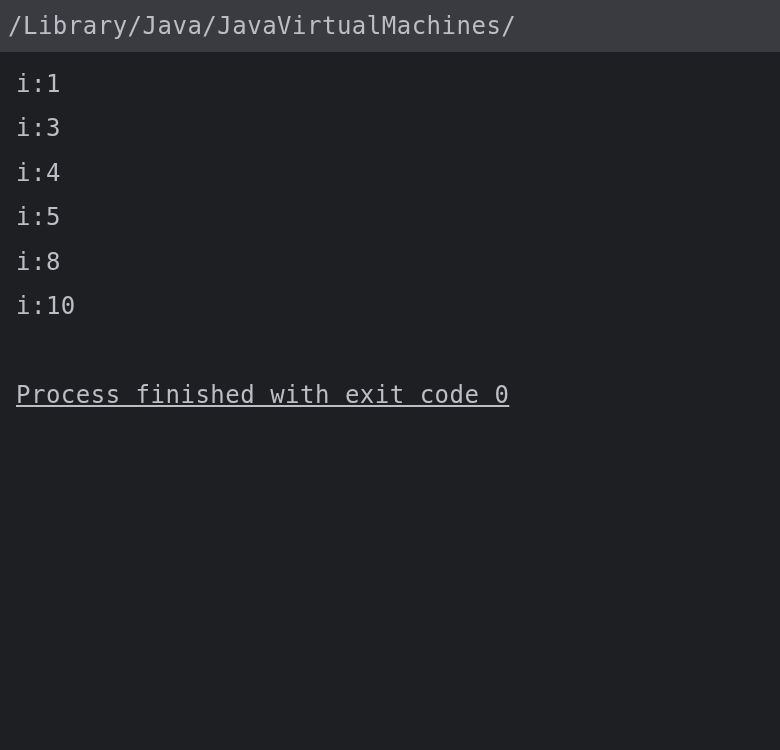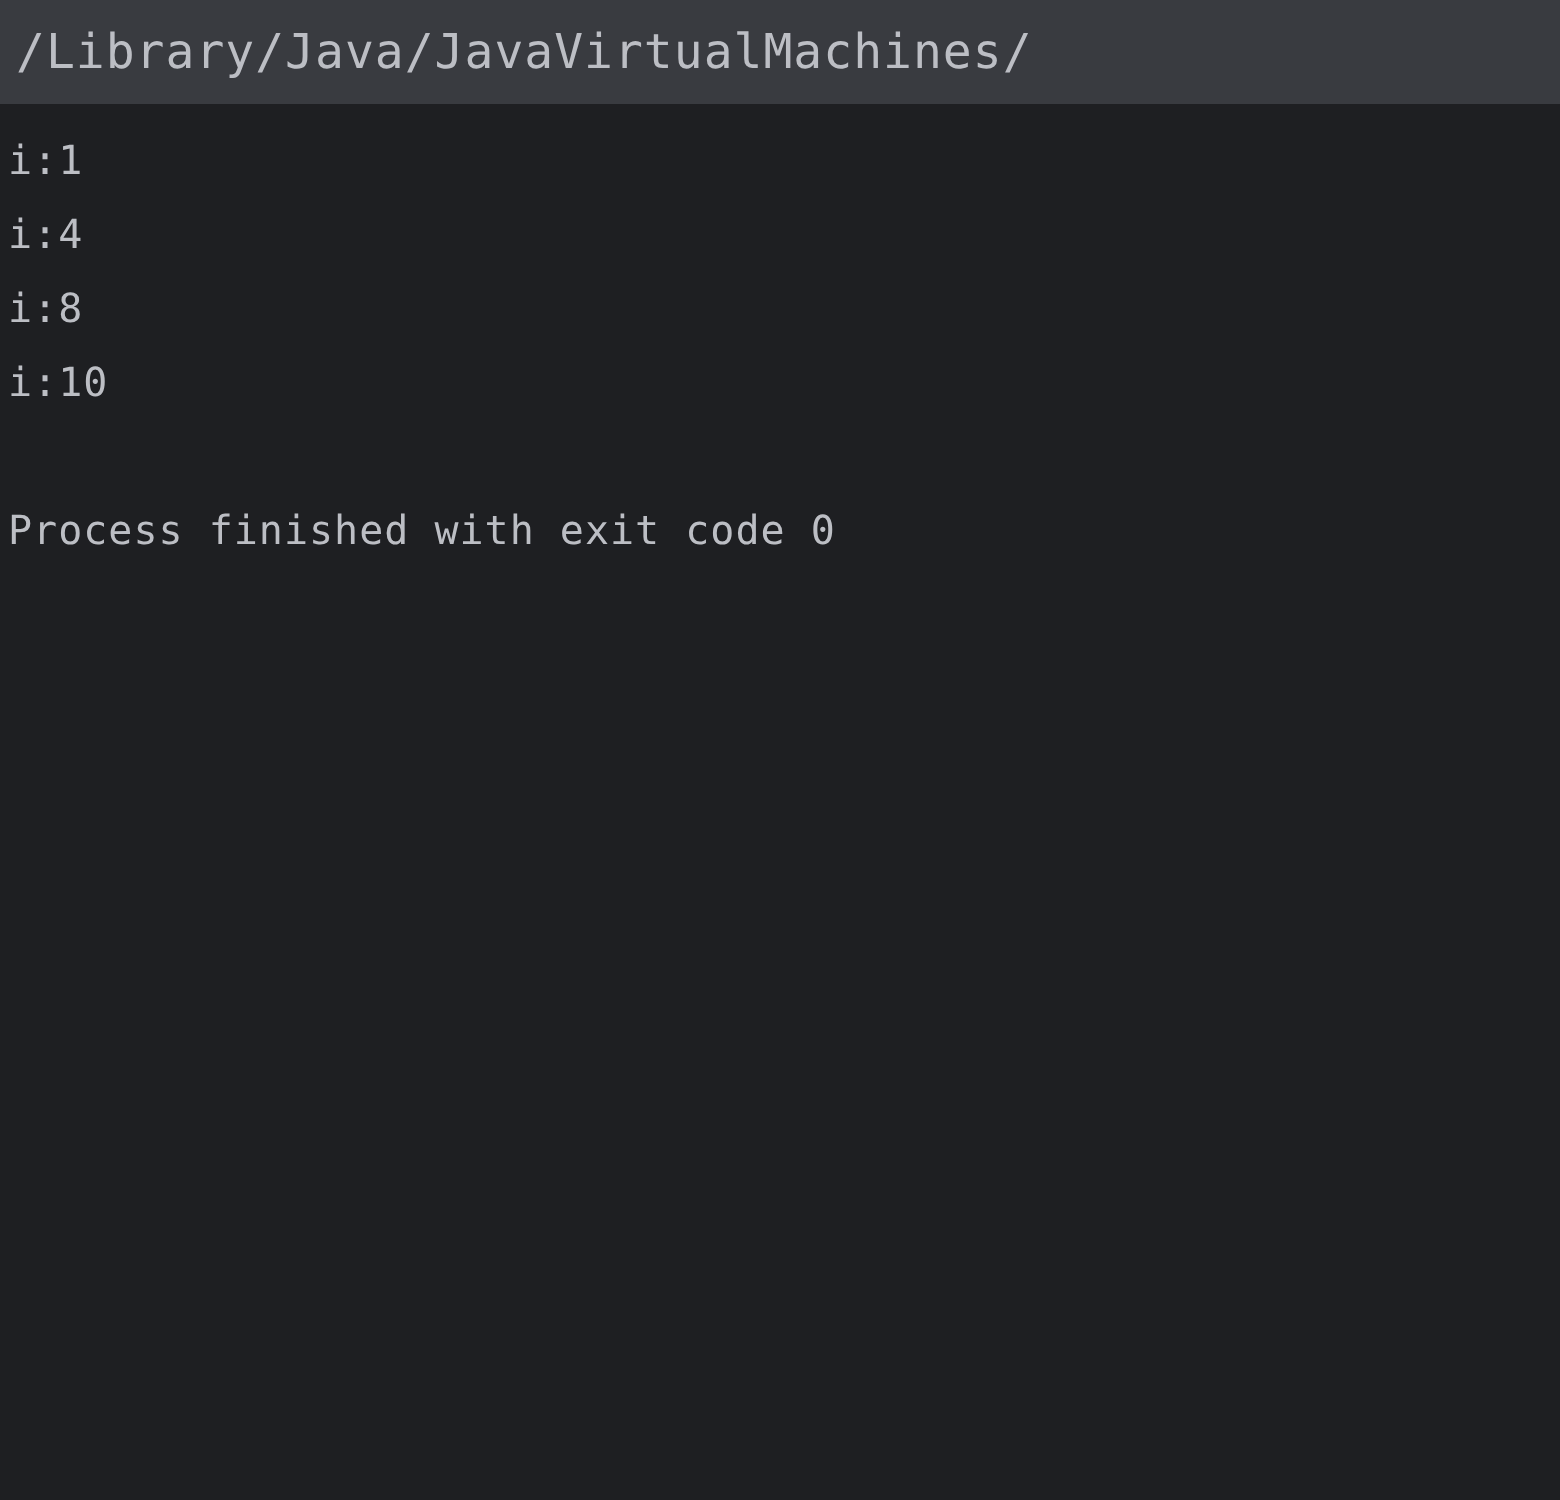--- a/index.html
+++ b/index.html
@@ -24,42 +24,45 @@
       background-color: #393b40;
       color: #bcbec4;
       font-size: 24px;
       padding: 12px 8px;
       white-space: nowrap;
       overflow: hidden;
       letter-spacing: 0.5px;
     }
     .output-area {
       flex: 1;
-      padding: 10px 4px;
+      padding: 10px 16px;
       color: #bcbec4;
-      font-size: 20px;
+      font-size: 24px;
       line-height: 1.85;
       letter-spacing: 0.5px;
     }
     .output-line {
       white-space: pre;
     }
     .blank-line {
       height: 1.85em;
     }
     .status-line {
       white-space: pre;
+      text-decoration: underline;
     }
   </style>
 </head>
 <body>
 
 <div class="console-container">
   <div class="command-line">/Library/Java/JavaVirtualMachines/</div>
   <div class="output-area">
     <div class="output-line">i:1</div>
+    <div class="output-line">i:3</div>
     <div class="output-line">i:4</div>
+    <div class="output-line">i:5</div>
     <div class="output-line">i:8</div>
     <div class="output-line">i:10</div>
     <div class="blank-line"></div>
     <div class="status-line">Process finished with exit code 0</div>
   </div>
 </div>
 
 </body></html>

